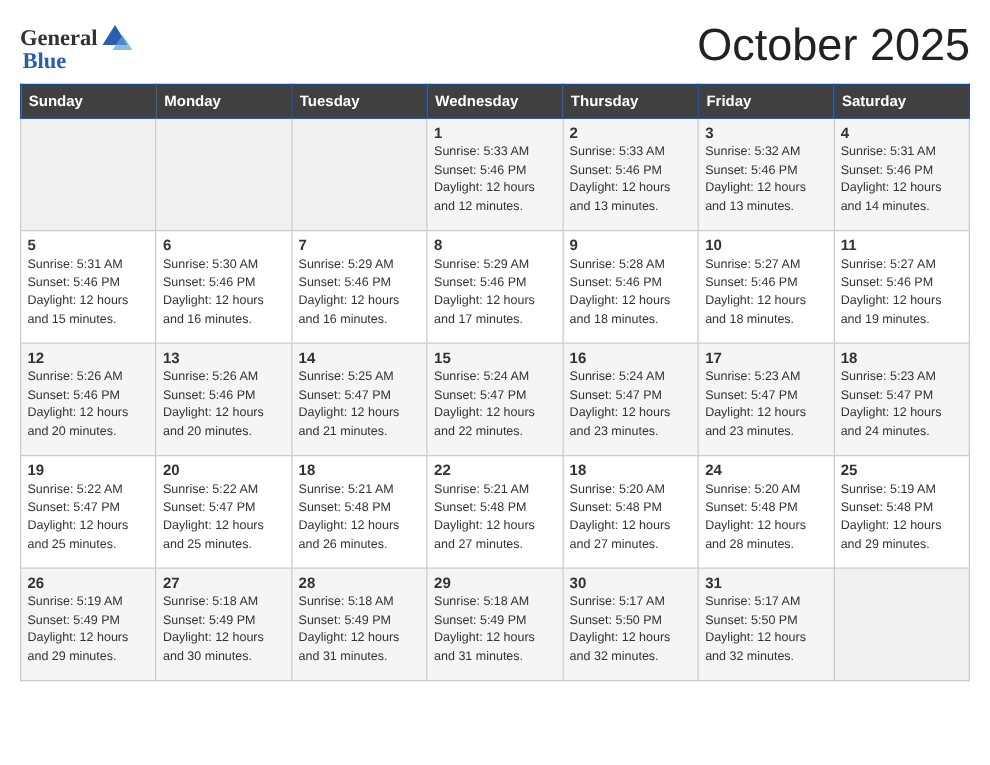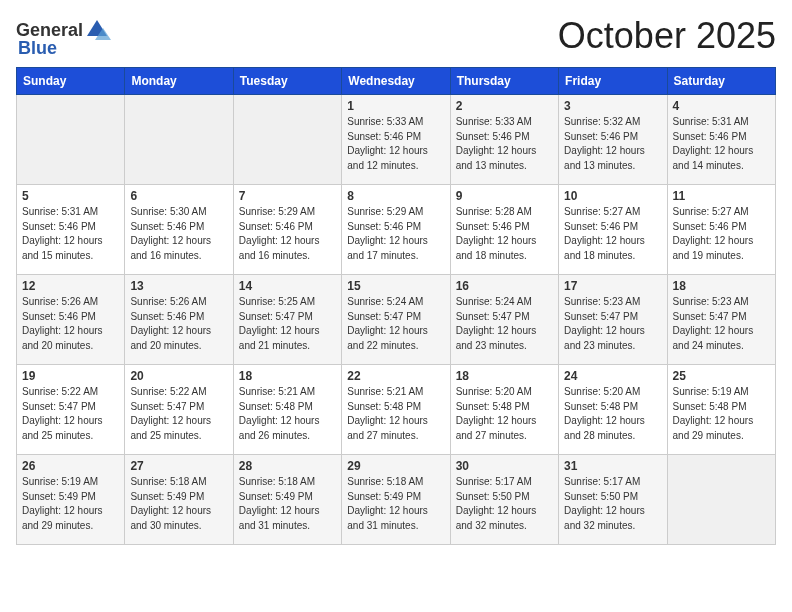--- a/index.html
+++ b/index.html
@@ -13,20 +13,21 @@
     .header {
       display: flex;
       align-items: flex-start;
       justify-content: space-between;
       margin-bottom: 8px;
     }
     .logo {
       display: flex;
       align-items: flex-end;
       gap: 2px;
+      font-family: Liberation Serif, serif;
     }
     .logo-text-general {
       font-size: 18px;
       font-weight: bold;
       color: #333;
     }
     .logo-text-blue {
       font-size: 18px;
       font-weight: bold;
       color: #2a5db0;
@@ -44,21 +45,21 @@
       font-size: 15px;
       color: #444;
       margin-top: 2px;
     }
     .calendar-table {
       width: 100%;
       border-collapse: collapse;
       table-layout: fixed;
     }
     .calendar-table thead th {
-      background-color: #1d4ed8;
+      background-color: #404040;
       color: #fff;
       font-size: 12px;
       font-weight: bold;
       text-align: left;
       padding: 6px 6px;
       border: 1px solid #1a4a9a;
     }
     .calendar-table tbody td {
       border: 1px solid #ccc;
       vertical-align: top;

